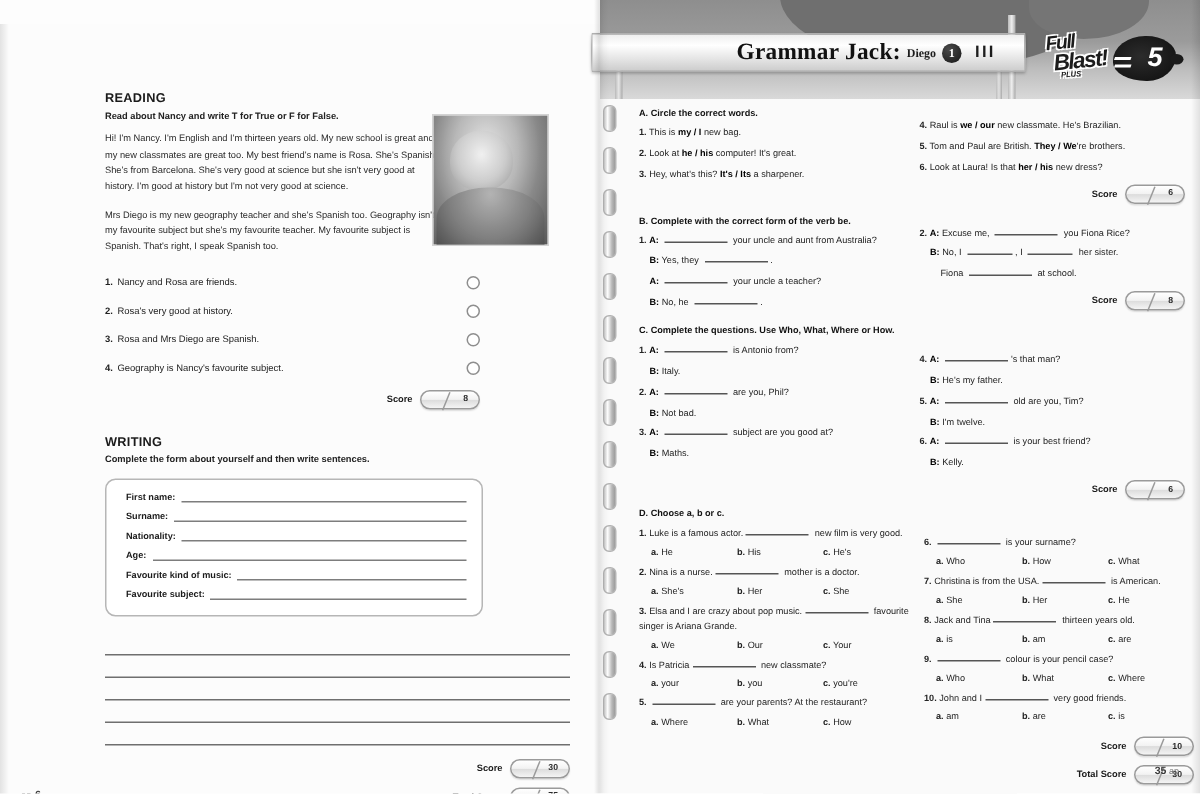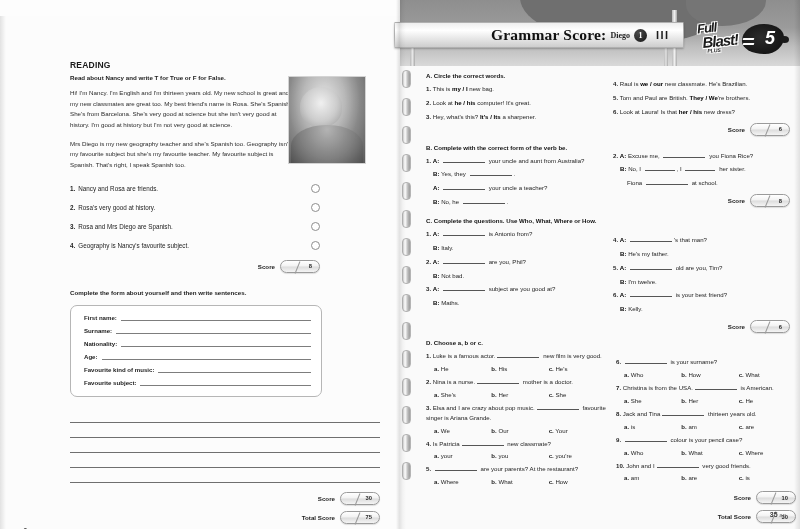--- a/index.html
+++ b/index.html
@@ -292,20 +292,21 @@
           <span class="score-label">Score</span>
           <span class="score-pill">
             <span class="blank"></span>
             <span class="slash"></span>
             <span class="max">8</span>
           </span>
         </div>
       </div>
 
       <div class="writing-wrap">
+        <div class="sec-title">WRITING</div>
         <div class="sec-instr">Complete the form about yourself and then write sentences.</div>
 
         <div class="form-box">
           <div class="form-line">
             <span class="form-label">First name:</span>
             <span class="form-rule"></span>
           </div>
           <div class="form-line">
             <span class="form-label">Surname:</span>
             <span class="form-rule"></span>
@@ -371,21 +372,21 @@
       <div class="banner-zone">
         <div class="banner-bg">
           <div class="blob"></div>
           <div class="blob2"></div>
         </div>
         <div class="post1"></div>
         <div class="post2"></div>
         <div class="post3"></div>
 
         <div class="plaque">
-          <span class="title">Grammar Score:</span>
+          <span class="title">Grammar Jack:</span>
           <span class="mod">Diego</span>
           <span class="mod-badge">1</span>
           <span class="tally">III</span>
         </div>
 
         <div class="logo logo-r">
           <span class="splat"></span>
           <span class="dash"></span>
           <span class="dash2"></span>
           <span class="five">5</span>

